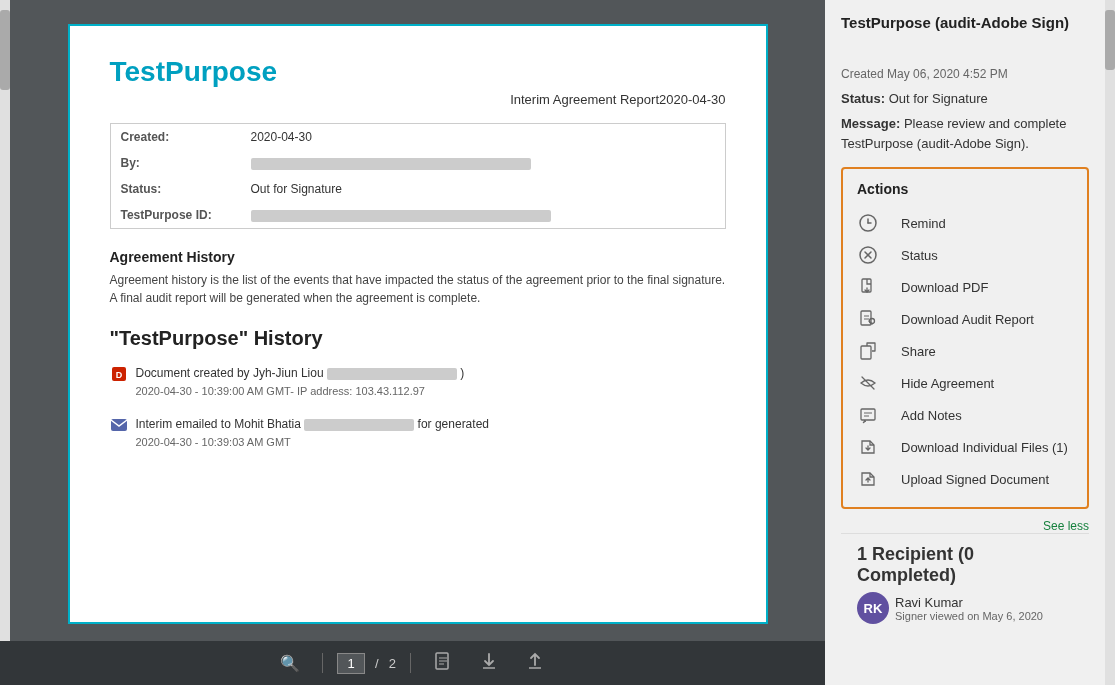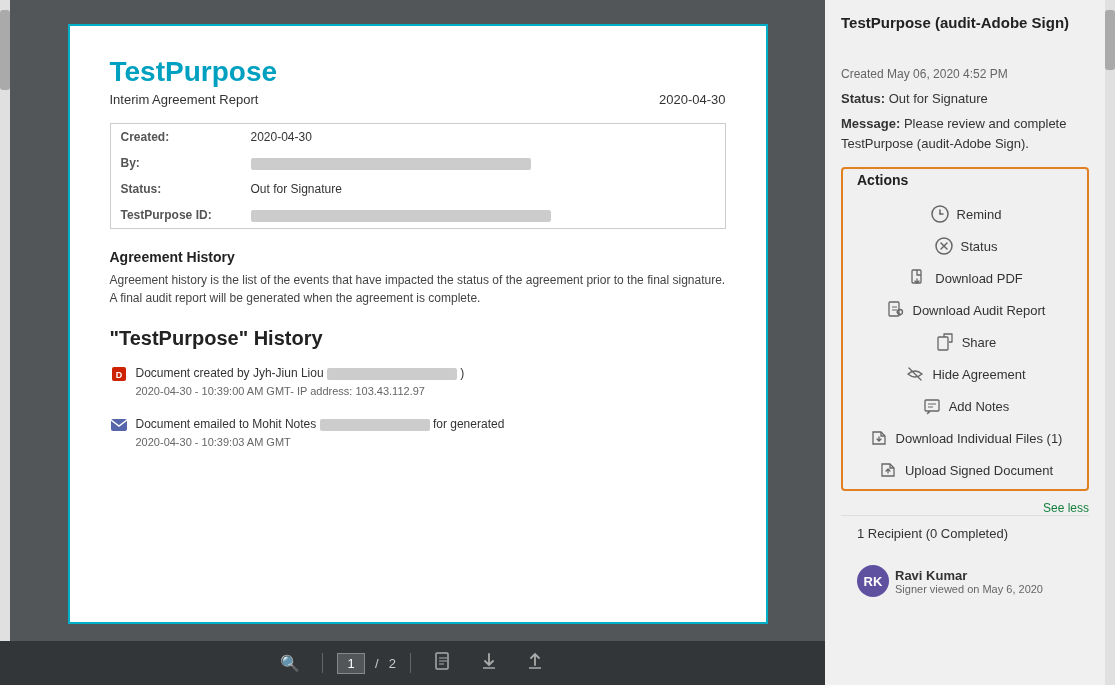--- a/index.html
+++ b/index.html
@@ -33,21 +33,21 @@
 
     .doc-title {
       color: #00a0c0;
       font-size: 28px;
       font-weight: bold;
       margin-bottom: 4px;
     }
 
     .doc-subtitle-row {
       display: flex;
-      justify-content: space-between;
+      justify-content: flex-end;
       font-size: 13px;
       color: #333;
       margin-bottom: 16px;
     }
 
     .doc-info-table {
       border: 1px solid #ccc;
       width: 100%;
       margin-bottom: 20px;
     }
@@ -217,40 +217,39 @@
 
     .message-row strong {
       font-weight: bold;
       text-align: center;
     }
 
     
     .actions-box {
       border: 2px solid #e08020;
       border-radius: 4px;
-      padding: 3px 14px;
+      padding: 12px 14px;
       margin-bottom: 10px;
     }
 
     .actions-title {
       font-weight: bold;
       font-size: 14px;
       color: #222;
       margin-bottom: 10px;
     }
 
     .action-item {
       display: flex;
       align-items: center;
-      gap: 6px;
+      gap: 22px;
       padding: 5px 0;
       cursor: pointer;
       font-size: 13px;
       color: #333;
-      justify-content: center;
     }
 
     .action-icon {
       width: 22px;
       height: 22px;
       display: flex;
       align-items: center;
       justify-content: center;
       color: #666;
       font-size: 16px;
@@ -264,24 +263,24 @@
       cursor: pointer;
       margin-top: 6px;
     }
 
     .recipient-section {
       border-top: 1px solid #ddd;
       padding: 10px 16px;
     }
 
     .recipient-count {
-      font-size: 13px;
-      color: #333;
-      font-weight: normal;
-      margin-bottom: 24px;
+      font-size: 18px;
+      color: #333;
+      font-weight: bold;
+      margin-bottom: 6px;
     }
 
     .recipient-item {
       display: flex;
       align-items: center;
       gap: 6px;
     }
 
     .recipient-avatar {
       width: 32px;
@@ -292,21 +291,21 @@
       display: flex;
       align-items: center;
       justify-content: center;
       font-size: 13px;
       font-weight: bold;
       flex-shrink: 0;
     }
 
     .recipient-info .name {
       font-size: 13px;
-      font-weight: bold;
+      font-weight: normal;
       color: #333;
     }
 
     .recipient-info .viewed {
       font-size: 11px;
       color: #666;
     }
 
     .right-scrollbar {
       width: 10px;
@@ -392,21 +391,21 @@
 
         <div class="history-item">
           <div class="history-icon">
             <svg width="18" height="18" viewBox="0 0 18 18">
                 <rect x="1" y="3" width="16" height="12" rx="2" fill="#5566aa"></rect>
                 <polyline points="1,4 9,10 17,4" fill="none" stroke="white" stroke-width="1.5"></polyline>
               </svg>
           </div>
           <div class="history-item-content">
             <div>
-              <span>Document emailed to Mohit Notes </span>
+              <span>Interim emailed to Mohit Bhatia </span>
               <span class="redacted-bar" style="width:110px;"></span>
               <span> for generated</span>
             </div>
             <div class="timestamp">2020-04-30 - 10:39:03 AM GMT</div>
           </div>
         </div>
 
       </div>
     </div>
   </div>

